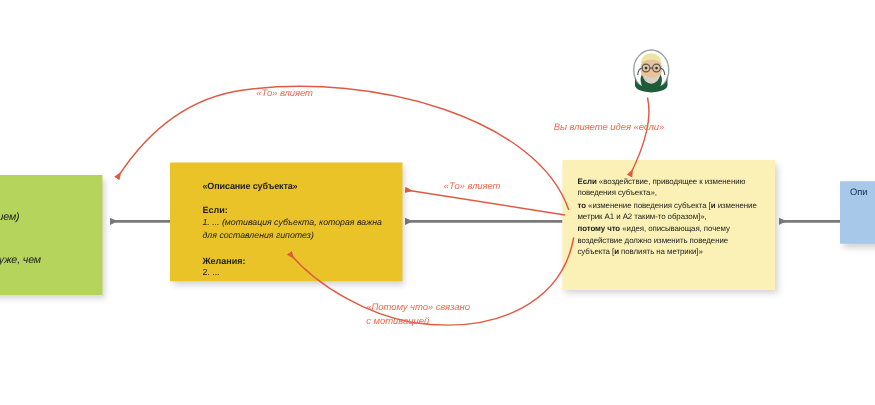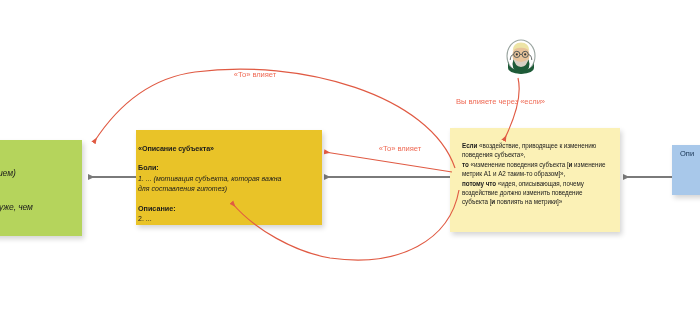--- a/index.html
+++ b/index.html
@@ -40,21 +40,21 @@
     letter-spacing: -0.1px;
   }
   .note-green .ln1 { left: 10px; top: 28px; }
   .note-green .ln2 { left: 10px; top: 62px; }
 
   .note-gold {
     left: 136px; top: 130px;
     width: 186px; height: 95px;
     background: #e9c328;
   }
-  .note-gold .inner { padding: 14px 14px 0 2px; }
+  .note-gold .inner { padding: 14px 14px 0 26px; }
   .note-gold .ttl {
     font-size: 7.2px; font-weight: bold; color: #1c1c1c;
     letter-spacing: -0.1px;
   }
   .note-gold .hd {
     font-size: 7.2px; font-weight: bold; color: #1c1c1c;
     margin-top: 10px;
   }
   .note-gold .it {
     font-size: 7px; font-style: italic; color: #1c1c1c;
@@ -96,23 +96,24 @@
     left: 503px; top: 35px;
     width: 36px; height: 40px;
   }
 
   
   .rlabel {
     position: absolute;
     color: #ef6a55;
     font-size: 7.6px;
     line-height: 11px;
-    text-align: center;
+    text-align: left;
     white-space: nowrap;
     letter-spacing: -0.05px;
+    font-style: italic;
   }
   #lbl-metrics   { left: 205px; top: 69px;  width: 100px; }
   #lbl-subject   { left: 355px; top: 143px; width: 90px;  }
   #lbl-because   { left: 293px; top: 240px; width: 130px; }
   #lbl-influence { left: 443px; top: 96px;  width: 115px; }
 </style>
 </head>
 <body>
 
 <div id="board">
@@ -135,23 +136,23 @@
   </svg>
 
   <div class="note note-green">
     <span class="ln ln1">значением)</span>
     <span class="ln ln2">лать хуже, чем</span>
   </div>
 
   <div class="note note-gold">
     <div class="inner">
       <div class="ttl">«Описание субъекта»</div>
-      <div class="hd">Боли:</div>
+      <div class="hd">Если:</div>
       <div class="it">1. ... (мотивация субъекта, которая важна для составления гипотез)</div>
-      <div class="hd">Описание:</div>
+      <div class="hd">Желания:</div>
       <div class="pl">2. ...</div>
     </div>
   </div>
 
   <div class="note note-yellow">
     <div class="inner">
       <p><b>Если</b><span> «воздействие, приводящее к изменению поведения субъекта»,</span></p>
       <p><b>то</b><span> «изменение поведения субъекта [</span><b>и</b><span> изменение метрик A1 и A2 таким-то образом]»,</span></p>
       <p><b>потому что</b><span> «идея, описывающая, почему воздействие должно изменить поведение субъекта [</span><b>и</b><span> повлиять на метрики]»</span></p>
     </div>
@@ -189,17 +190,21 @@
 
     <path d="M518,78 C522,95 515,118 504,140" fill="none" stroke="#e05a43" stroke-width="1.15" marker-end="url(#red-head)"></path>
   </svg>
 
   <div class="rlabel" id="lbl-metrics">
     <div>«То» влияет</div>
   </div>
   <div class="rlabel" id="lbl-subject">
     <div>«То» влияет</div>
   </div>
+  <div class="rlabel" id="lbl-because">
+    <div>«Потому что» связано</div>
+    <div>с мотивацией</div>
+  </div>
   <div class="rlabel" id="lbl-influence">
-    <div>Вы влияете через «если»</div>
+    <div>Вы влияете идея «если»</div>
   </div>
 
 </div>
 
 </body></html>

